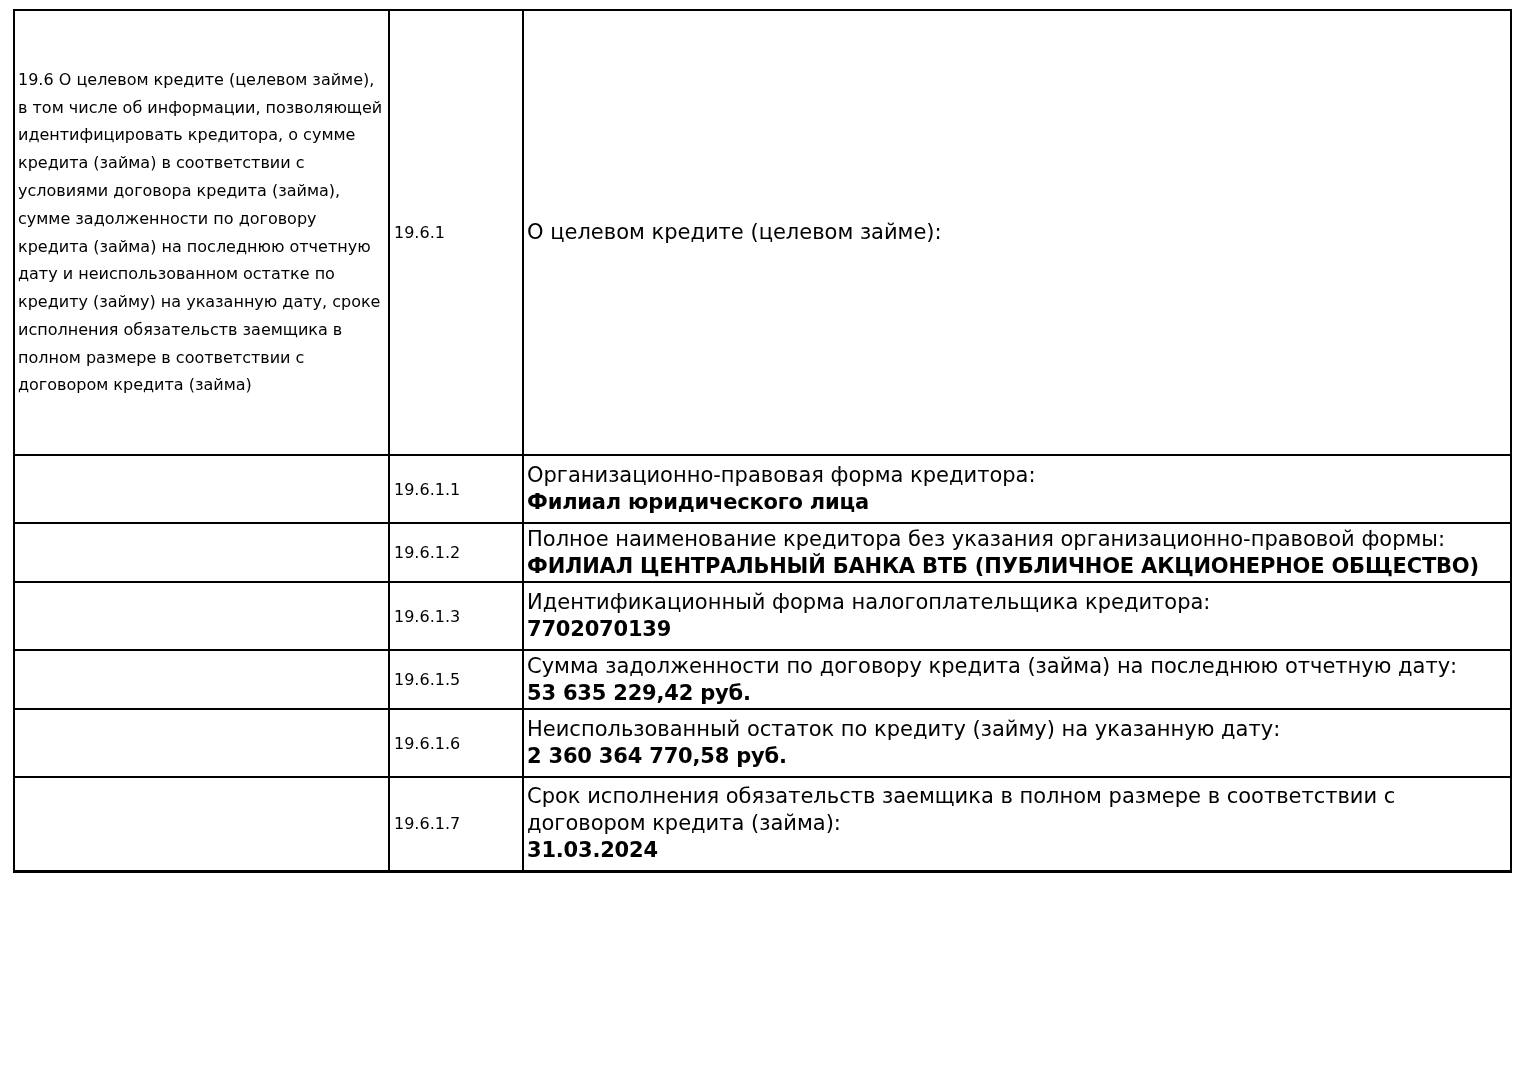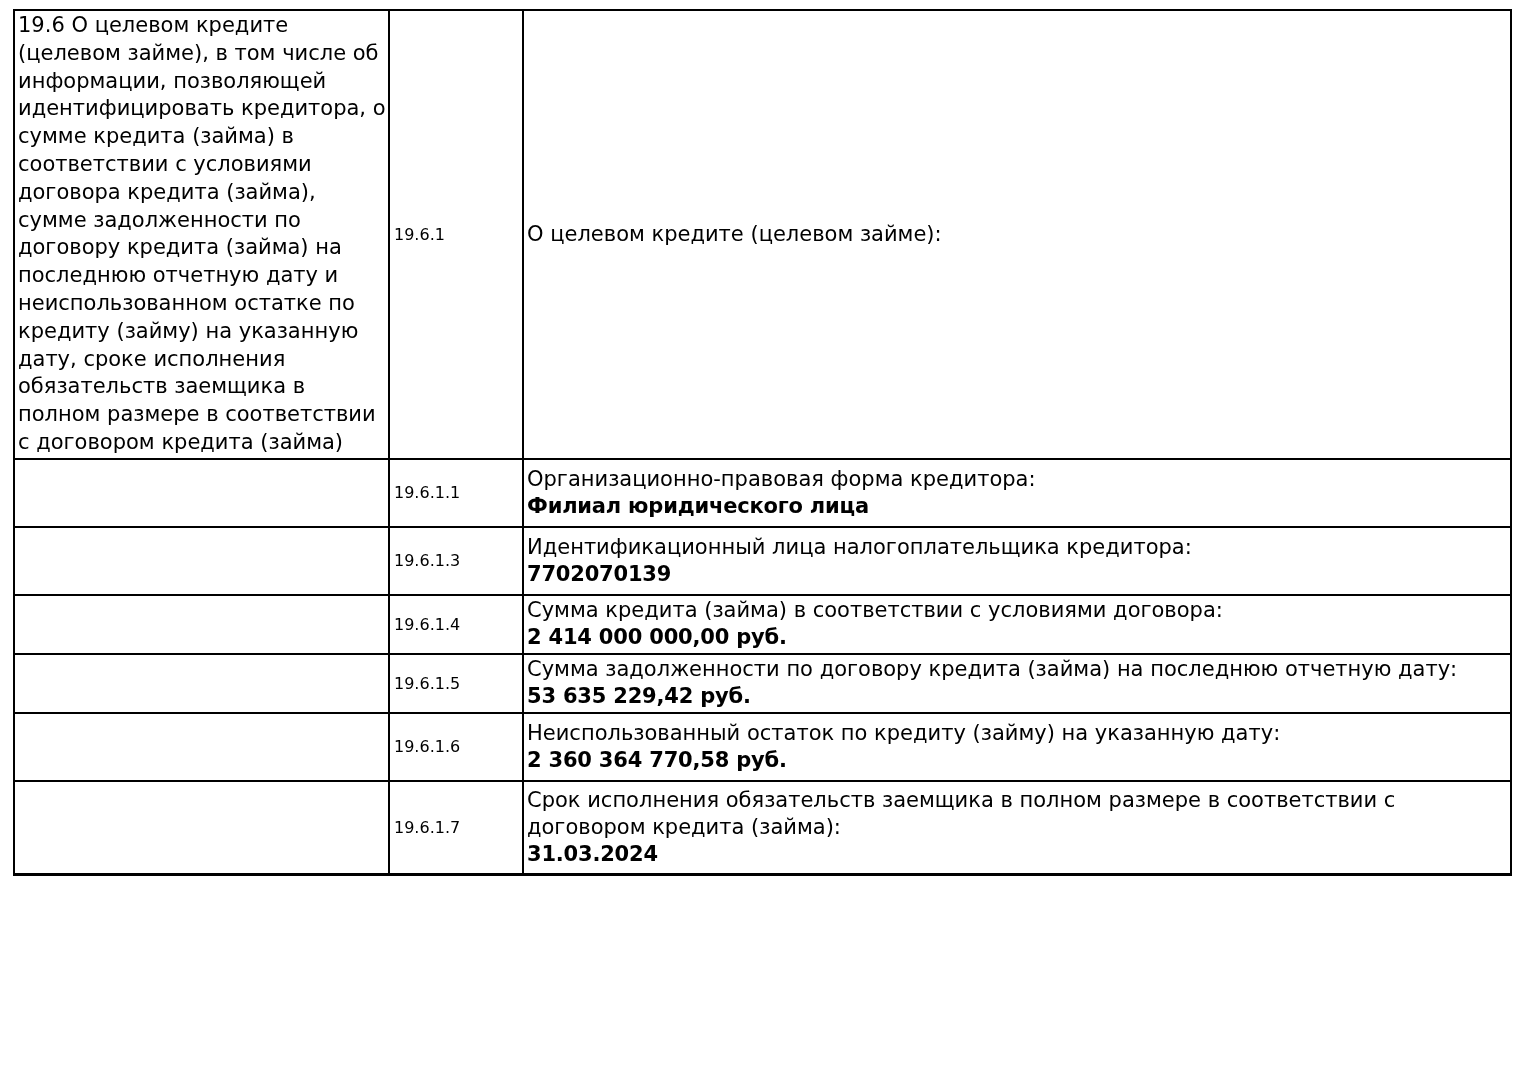--- a/index.html
+++ b/index.html
@@ -35,21 +35,21 @@
   }
   
   tr.h445 { height: 445px; }
   tr.h61  { height: 68px; }
   tr.h59  { height: 59px; }
   tr.h60  { height: 68px; }
   tr.h94  { height: 94px; }
   
   td.desc-cell { vertical-align: top; }
   .desc-text {
-    font-size: 21px;
+    font-size: 16px;
     line-height: 27.8px;
     padding: 1px 1px 1px 3px;
   }
   
   td.num-cell { vertical-align: middle; }
   .num-text {
     font-size: 16px;
     padding-left: 4px;
   }
   
@@ -98,46 +98,46 @@
         <div class="num-text">19.6.1.1</div>
       </td>
       <td class="content-cell">
         <div class="content-box">
           <div class="field-label">Организационно-правовая форма кредитора:</div>
           <div class="field-value">Филиал юридического лица</div>
         </div>
       </td>
     </tr>
 
+    <tr class="h59">
+      <td></td>
+      <td class="num-cell">
+        <div class="num-text">19.6.1.2</div>
+      </td>
+      <td class="content-cell">
+        <div class="content-box">
+          <div class="field-label">Полное наименование кредитора без указания организационно-правовой формы:</div>
+          <div class="field-value">ФИЛИАЛ ЦЕНТРАЛЬНЫЙ БАНКА ВТБ (ПУБЛИЧНОЕ АКЦИОНЕРНОЕ ОБЩЕСТВО)</div>
+        </div>
+      </td>
+    </tr>
 
     <tr class="h60">
       <td></td>
       <td class="num-cell">
         <div class="num-text">19.6.1.3</div>
       </td>
       <td class="content-cell">
         <div class="content-box">
-          <div class="field-label">Идентификационный лица налогоплательщика кредитора:</div>
+          <div class="field-label">Идентификационный форма налогоплательщика кредитора:</div>
           <div class="field-value">7702070139</div>
         </div>
       </td>
     </tr>
 
-    <tr class="h59">
-      <td></td>
-      <td class="num-cell">
-        <div class="num-text">19.6.1.4</div>
-      </td>
-      <td class="content-cell">
-        <div class="content-box">
-          <div class="field-label">Сумма кредита (займа) в соответствии с условиями договора:</div>
-          <div class="field-value">2 414 000 000,00 руб.</div>
-        </div>
-      </td>
-    </tr>
 
     <tr class="h59">
       <td></td>
       <td class="num-cell">
         <div class="num-text">19.6.1.5</div>
       </td>
       <td class="content-cell">
         <div class="content-box">
           <div class="field-label">Сумма задолженности по договору кредита (займа) на последнюю отчетную дату:</div>
           <div class="field-value">53 635 229,42 руб.</div>

